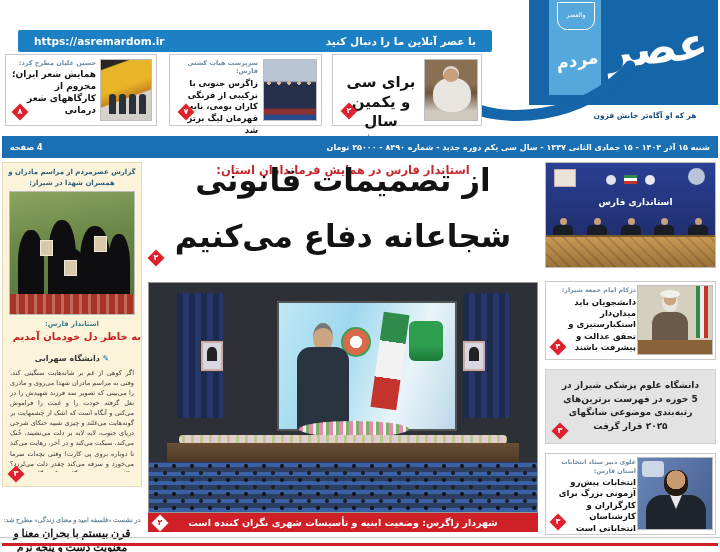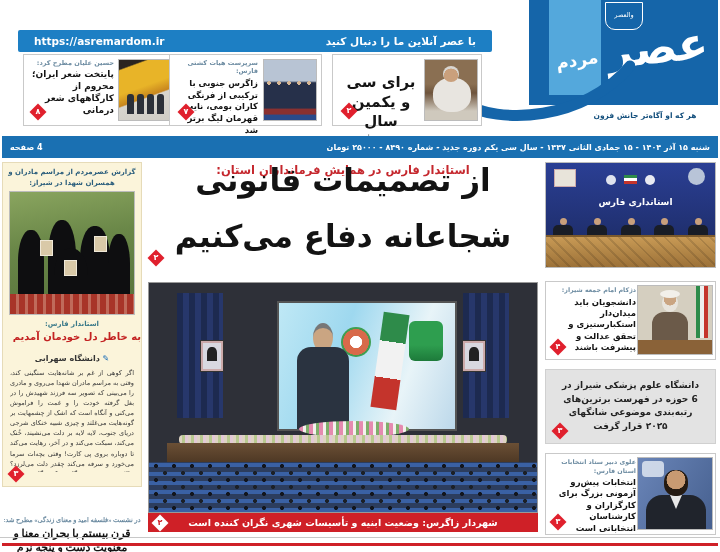--- a/index.html
+++ b/index.html
@@ -16,21 +16,21 @@
 
   
   .banner{position:absolute;left:18px;top:30px;width:474px;height:22px;background:#1d7fc4;
           border-radius:2px;display:flex;align-items:center;justify-content:space-between;
           padding:0 16px;box-sizing:border-box;color:#fff;font-weight:bold;font-size:10.5px;}
 
   
   .mast{position:absolute;left:529px;top:0;width:189px;height:105px;background:#1565a9;}
   .mast-stripe{position:absolute;left:20px;top:0;width:52px;height:95px;background:#54a8dc;}
   .mast-badge{position:absolute;left:28px;top:2px;width:36px;height:26px;border:1px solid #fff;
-              border-radius:0 0 10px 10px;color:#fff;font-size:6.5px;text-align:center;line-height:24px;margin-left:48px;}
+              border-radius:0 0 10px 10px;color:#fff;font-size:6.5px;text-align:center;line-height:24px;}
   .mast-mardom{position:absolute;left:12px;top:50px;width:72px;color:#fff;font-weight:bold;
                font-size:17px;transform:rotate(-9deg);text-align:center;}
   .mast-asr{position:absolute;left:78px;top:22px;color:#fff;font-weight:bold;font-size:44px;
             transform:rotate(-6deg);}
   .mast-tagline{position:absolute;left:575px;top:111px;width:140px;color:#16517e;font-size:7.5px;
                 font-weight:bold;text-align:center;}
 
   
   .dateline{position:absolute;left:2px;top:136px;width:716px;height:22px;background:#1a70b2;
             color:#fff;display:flex;align-items:center;justify-content:space-between;
@@ -190,24 +190,24 @@
     <div class="mast-stripe"></div>
     <div class="mast-badge">والعصر</div>
     <div class="mast-mardom">مردم</div>
     <div class="mast-asr">عصر</div>
   </div>
   <svg class="abs" style="left:455px;top:58px;" width="180" height="70" viewBox="0 0 180 70">
     <path d="M175,8 C130,62 45,68 5,44" stroke="#1565a9" stroke-width="11" fill="none" stroke-linecap="round"></path>
   </svg>
   <div class="mast-tagline">هر كه او آگاه‌تر جانش فزون</div>
 
-  <div class="box tbox" style="left:23px;width:152px;">
+  <div class="box tbox" style="left:5px;width:152px;">
     <div class="txt" style="left:4px;width:86px;right:auto;">
       <span class="k">حسین علیان مطرح کرد:</span>
-      <span>پایتخت شعر ایران؛ محروم از کارگاههای شعر درمانی</span>
+      <span>همایش شعر ایران؛ محروم از کارگاههای شعر درمانی</span>
     </div>
     <div class="photo ph-expo" style="left:94px;top:4px;width:52px;height:62px;">
       <i style="left:8px;"></i>
         <i style="left:18px;"></i>
         <i style="left:28px;"></i>
         <i style="left:38px;"></i>
     </div>
     <div class="dmd" style="left:8px;bottom:7px;">
         <b>۸</b>
       </div>
@@ -311,21 +311,21 @@
   </div>
   <div class="photo clericphoto">
     <div class="cl-flag"></div>
     <div class="cl-robe"></div>
     <div class="cl-head"></div>
     <div class="cl-turban"></div>
     <div class="cl-podium"></div>
   </div>
 
   <div class="abs graybox">
-    <span>دانشگاه علوم پزشکی شیراز در 6 حوزه در فهرست برترین‌های رتبه‌بندی موضوعی شانگهای ۲۰۲۵ قرار گرفت</span>
+    <span>دانشگاه علوم پزشکی شیراز در 5 حوزه در فهرست برترین‌های رتبه‌بندی موضوعی شانگهای ۲۰۲۵ قرار گرفت</span>
     <div class="dmd" style="left:8px;bottom:6px;">
         <b>۳</b>
       </div>
   </div>
 
   <div class="box sbox" style="top:453px;height:82px;">
     <div class="txt">
       <span class="k">علوی دبیر ستاد انتخابات استان فارس:</span>
       <span>انتخابات پیش‌رو آزمونی بزرگ برای کارگزاران و کارشناسان انتخاباتی است</span>
     </div>

